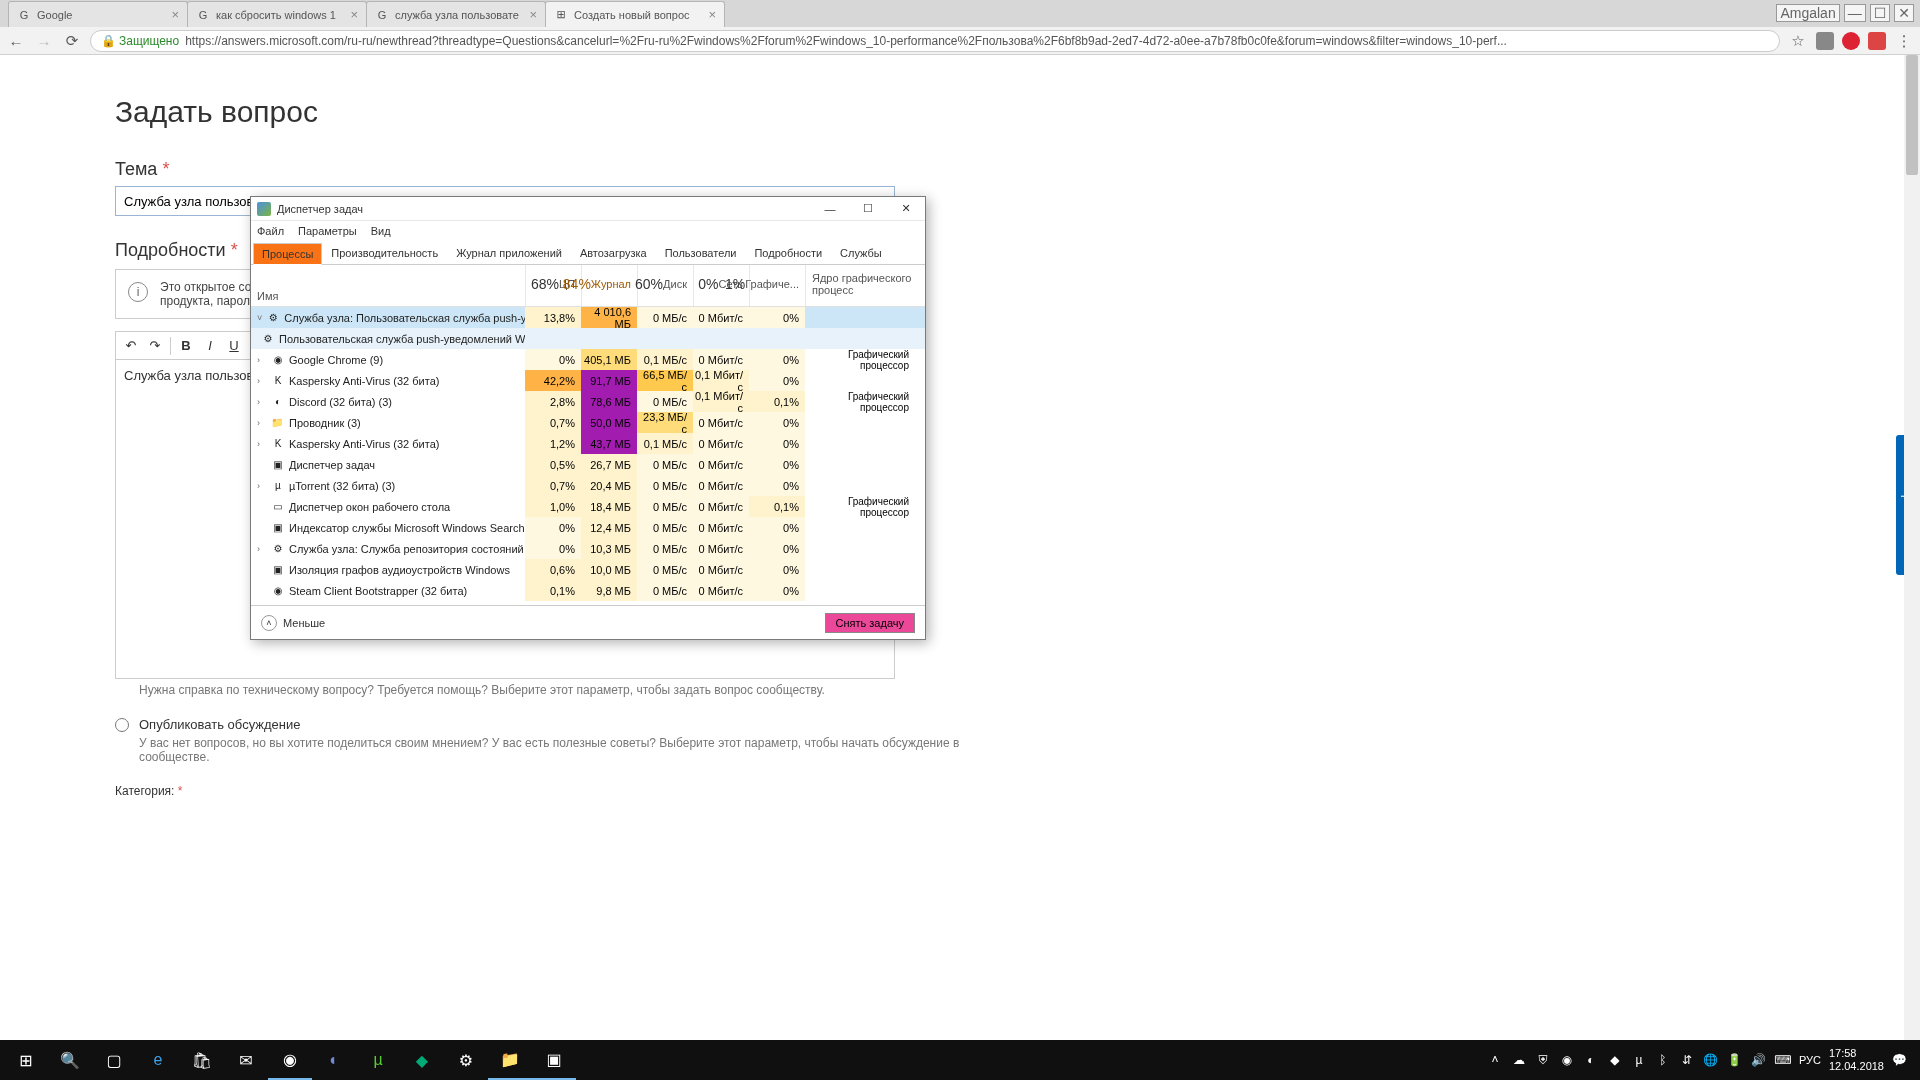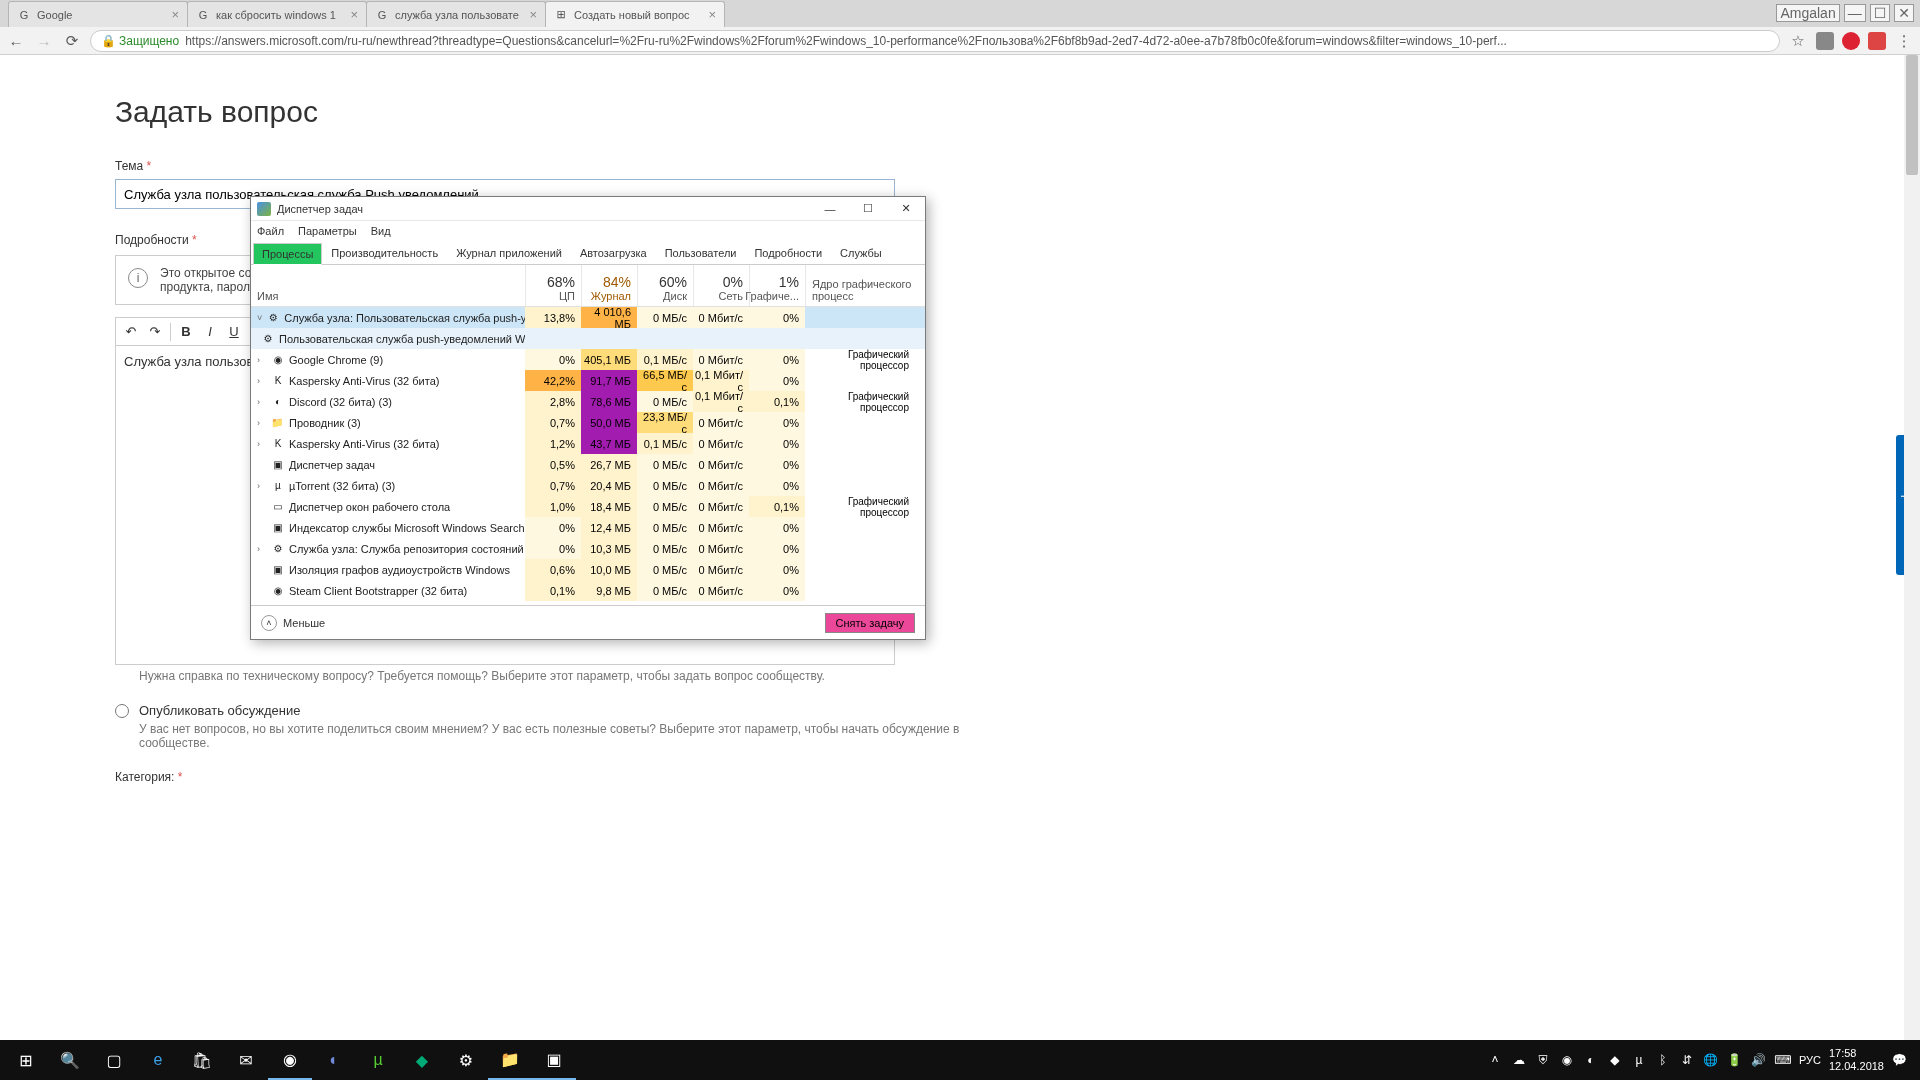--- a/index.html
+++ b/index.html
@@ -16,21 +16,21 @@
   .nav-btn { width: 20px; height: 20px; display: flex; align-items: center; justify-content: center; color: #5a5a5a; font-size: 15px; cursor: pointer; }
   .addr-box { flex: 1; height: 22px; border: 1px solid #ccc; border-radius: 12px; background: #fff; display: flex; align-items: center; font-size: 12px; padding: 0 10px; overflow: hidden; }
   .addr-box .secure { color: #2a8a2a; margin-right: 6px; display:flex;align-items:center;gap:3px;}
   .addr-box .url { color: #555; white-space: nowrap; overflow: hidden; }
   .ext-icon { width: 18px; height: 18px; border-radius: 3px; }
 
   
   .page { position: absolute; top: 55px; left: 0; right: 0; bottom: 40px; overflow: hidden; }
   .container { width: 900px; margin-left: 115px; padding-top: 40px; }
   .page-title { font-size: 30px; font-weight: 300; color: #333; margin-bottom: 30px; }
-  .field-label { font-size: 12px; color: #333; margin-bottom: 6px; }
+  .field-label { font-size: 18px; color: #333; margin-bottom: 6px; }
   .req { color: #d9534f; }
   .text-input { width: 780px; height: 30px; border: 1px solid #9ab5d3; padding: 0 8px; font-size: 13px; }
   .details-label { margin-top: 24px; }
   .notice-box { width: 780px; border: 1px solid #ccc; padding: 10px 12px; display: flex; gap: 12px; margin-top: 8px; align-items: flex-start; font-size: 12px; color: #444; }
   .notice-icon { width: 20px; height: 20px; border: 1px solid #888; border-radius: 50%; display: flex; align-items: center; justify-content: center; font-size: 12px; color: #666; flex-shrink:0;margin-top:2px;}
   .editor-toolbar { width: 780px; border: 1px solid #ccc; border-bottom: none; margin-top: 12px; height: 28px; display: flex; align-items: center; padding: 0 4px; gap: 2px; }
   .tb-btn { width: 22px; height: 22px; display: flex; align-items: center; justify-content: center; font-size: 13px; color: #333; cursor: pointer; }
   .tb-sep{width:1px;height:18px;background:#ccc;margin:0 2px;}
   .editor-body { width: 780px; height: 320px; border: 1px solid #ccc; padding: 8px; font-size: 13px; color: #333; }
   .radio-row { display: flex; align-items: center; gap: 10px; margin-top: 20px; }
@@ -47,25 +47,25 @@
   .tm-window { position: absolute; left: 250px; top: 196px; width: 676px; height: 444px; background: #fff; border: 1px solid #7a7a7a; box-shadow: 3px 3px 12px rgba(0,0,0,0.3); display: flex; flex-direction: column; font-size: 11px; }
   .tm-titlebar { height: 24px; display: flex; align-items: center; padding-left: 6px; border-bottom: 1px solid #e8e8e8; }
   .tm-icon { width: 14px; height: 14px; margin-right: 6px; background: linear-gradient(135deg,#4a90e2,#7cb342); border-radius:2px;}
   .tm-title { font-size: 11px; color: #333; }
   .tm-winbtns { margin-left: auto; display: flex; }
   .tm-winbtn { width: 38px; height: 24px; display: flex; align-items: center; justify-content: center; color: #333; cursor:pointer; }
   .tm-menubar { height: 20px; display: flex; align-items: center; padding-left: 6px; gap: 14px; font-size: 11px; color: #333; }
   .tm-menubar span{cursor:pointer;}
   .tm-tabs { height: 24px; display: flex; align-items: flex-end; border-bottom: 1px solid #ccc; padding-left: 2px; }
   .tm-tab { padding: 4px 8px; font-size: 11px; color: #333; border: 1px solid transparent; cursor: pointer; }
-  .tm-tab.active { border: 1px solid #ccc; border-bottom: 1px solid #fff; background: #22c55e; position: relative; top: 1px; }
+  .tm-tab.active { border: 1px solid #ccc; border-bottom: 1px solid #fff; background: #f97316; position: relative; top: 1px; }
   .tm-grid { flex: 1; overflow: hidden; position: relative; }
   .tm-header { display: flex; height: 42px; border-bottom: 1px solid #e0e0e0; background: #fff; }
   .tm-header .col-name { width: 274px; display: flex; align-items: flex-end; padding: 0 6px 4px; font-size: 11px; color: #555; }
-  .tm-header .col { border-left: 1px solid #e8e8e8; display: flex; flex-direction: column; justify-content: flex-end; align-items: flex-end; padding: 0 6px 4px; font-size: 11px; color: #555; }
+  .tm-header .col { border-left: 1px solid #e8e8e8; display: flex; flex-direction: row; justify-content: flex-end; align-items: center; padding: 0 6px 4px; font-size: 11px; color: #555; }
   .col-cpu{width:56px}.col-mem{width:56px}.col-disk{width:56px}.col-net{width:56px}.col-gpu{width:56px}.col-gpu2{width:118px;align-items:flex-start}
   .tm-header .pct { font-size: 14px; color: #333; }
   .tm-header .col-mem .pct,.tm-header .col-mem .lbl{color:#a05a00;}
   .tm-rows { overflow-y: scroll; height: 300px; }
   .tm-row { display: flex; height: 21px; align-items: center; border-bottom: 0px solid #f0f0f0; }
   .tm-row.selected { background: #cde6f7; }
   .tm-row.child { background: #e8f2fb; }
   .tm-row .name { width: 274px; display: flex; align-items: center; padding-left: 6px; font-size: 11px; color: #222; overflow: hidden; white-space: nowrap; }
   .tm-row .exp { width: 10px; display: inline-block; color: #666; font-size: 9px; }
   .tm-row .picon { width: 14px; height: 14px; margin: 0 4px; flex-shrink: 0; display:inline-flex;align-items:center;justify-content:center;font-size:10px;}

